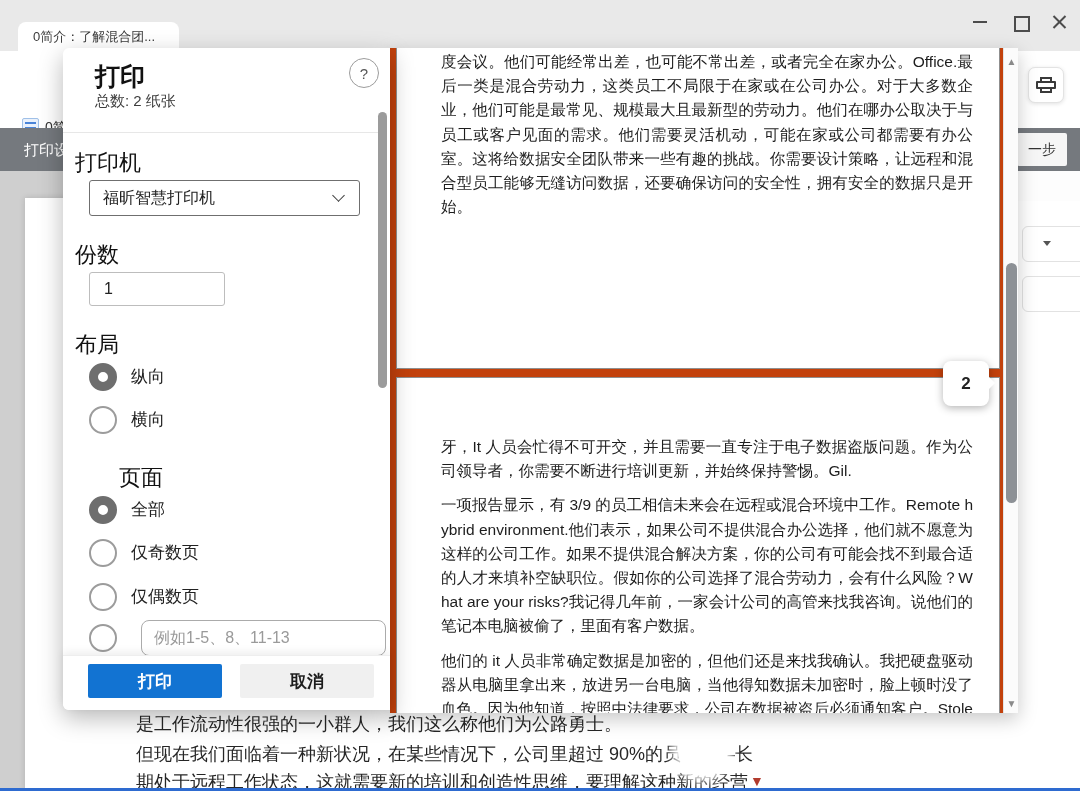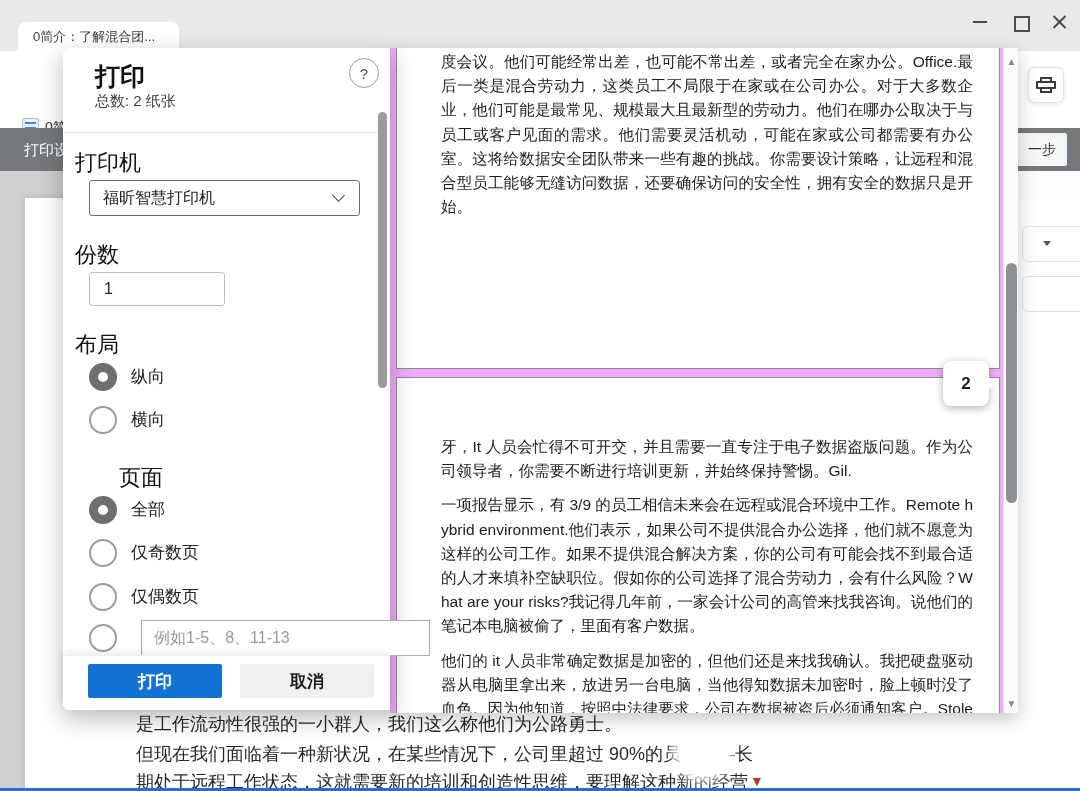--- a/index.html
+++ b/index.html
@@ -85,21 +85,21 @@
     background:#fff; border:1px solid #e2e2e2; border-radius:6px; z-index:1;
   }
   .mini-dropdown { top:226px; }
   .mini-box { top:276px; }
   .mini-caret { position:absolute; left:20px; top:14px; width:0; height:0;
     border-left:4px solid transparent; border-right:4px solid transparent; border-top:5px solid #555; }
 
   
   .preview {
     position:absolute; left:390px; top:48px; width:628px; height:665px;
-    background:#f0abfc; z-index:10; overflow:hidden;
+    background:#c2410c; z-index:10; overflow:hidden;
     box-shadow:0 6px 18px rgba(0,0,0,.22);
     padding-left:33px;
   }
   .p-page {
     position:absolute; left:6px; width:604px; background:#fff;
     border:1px solid #8f8f8f;
   }
   .p-page1 { top:-3px; height:324px; padding:4px 26px 0 44px; }
   .p-page2 { top:329px; height:388px; padding:57px 26px 0 44px; }
   .p-page p {
@@ -167,22 +167,22 @@
   }
   .radio-row .radio.selected { border:9px solid #6e6e6e; }
   .radio-row .radio-label { font-size:17px; color:#222; margin-left:14px; vertical-align:middle; line-height:28px; }
   .rr-portrait { top:315px; }
   .rr-landscape { top:358px; }
   .rr-all { top:448px; }
   .rr-odd { top:491px; }
   .rr-even { top:535px; }
   .rr-custom { top:576px; }
   .range-input {
-    position:absolute; left:52px; top:-4px; width:289px; height:36px;
-    border:1px solid #ababab; border-radius:0; font-size:16px; padding-left:12px;
+    position:absolute; left:52px; top:-4px; width:245px; height:36px;
+    border:1px solid #ababab; border-radius:8px; font-size:16px; padding-left:12px;
     font-family:"Liberation Sans",sans-serif; color:#222;
   }
   .range-input::placeholder { color:#9a9a9a; }
   .d-footer {
     position:absolute; left:0; bottom:0; width:327px; height:55px; background:#fff;
     box-shadow:0 -3px 8px rgba(0,0,0,.07); border-top:1px solid #eee; z-index:2;
     border-radius:0 0 0 6px;
   }
   .btn { position:absolute; top:8px; width:134px; height:34px; border:none; border-radius:2px;
     font-size:17px; font-weight:bold; cursor:pointer; font-family:"Liberation Sans",sans-serif; }

